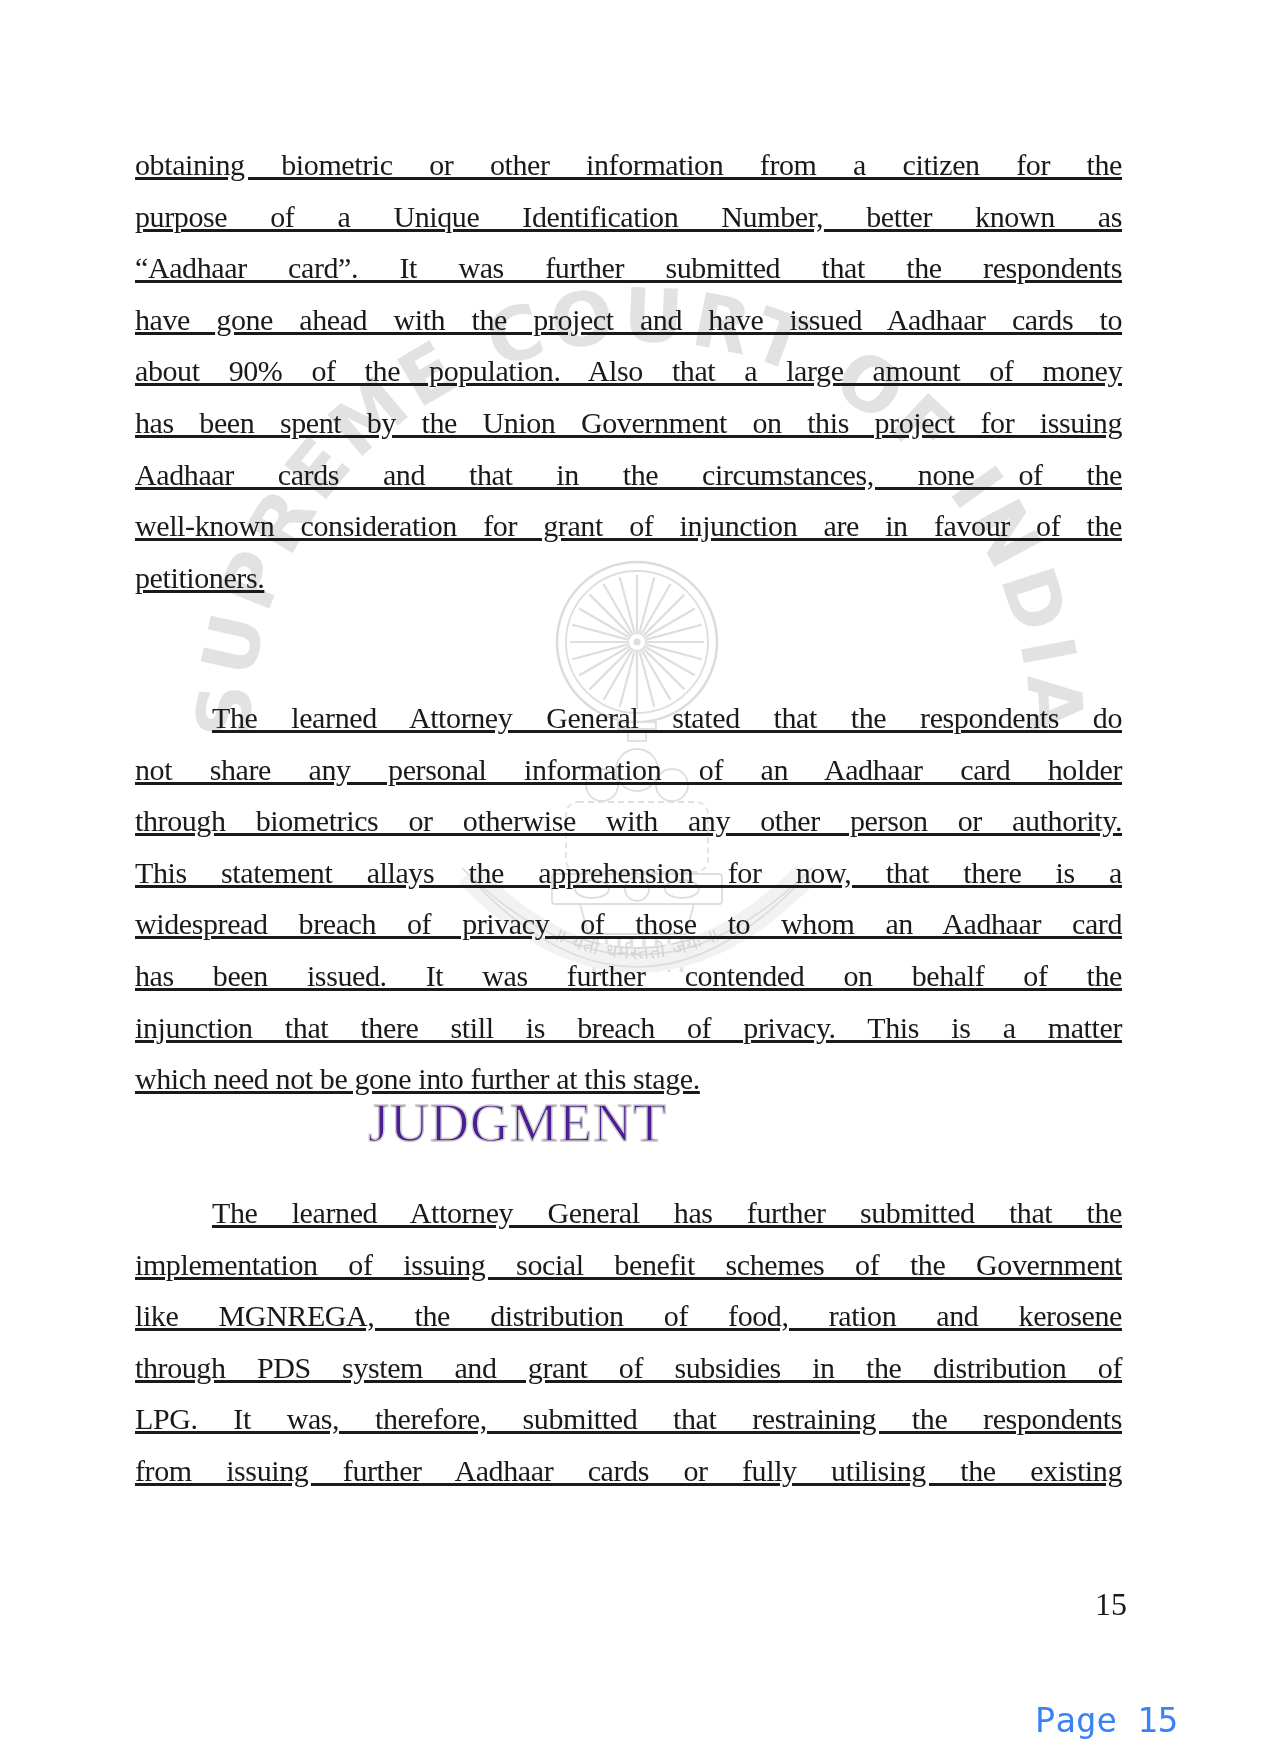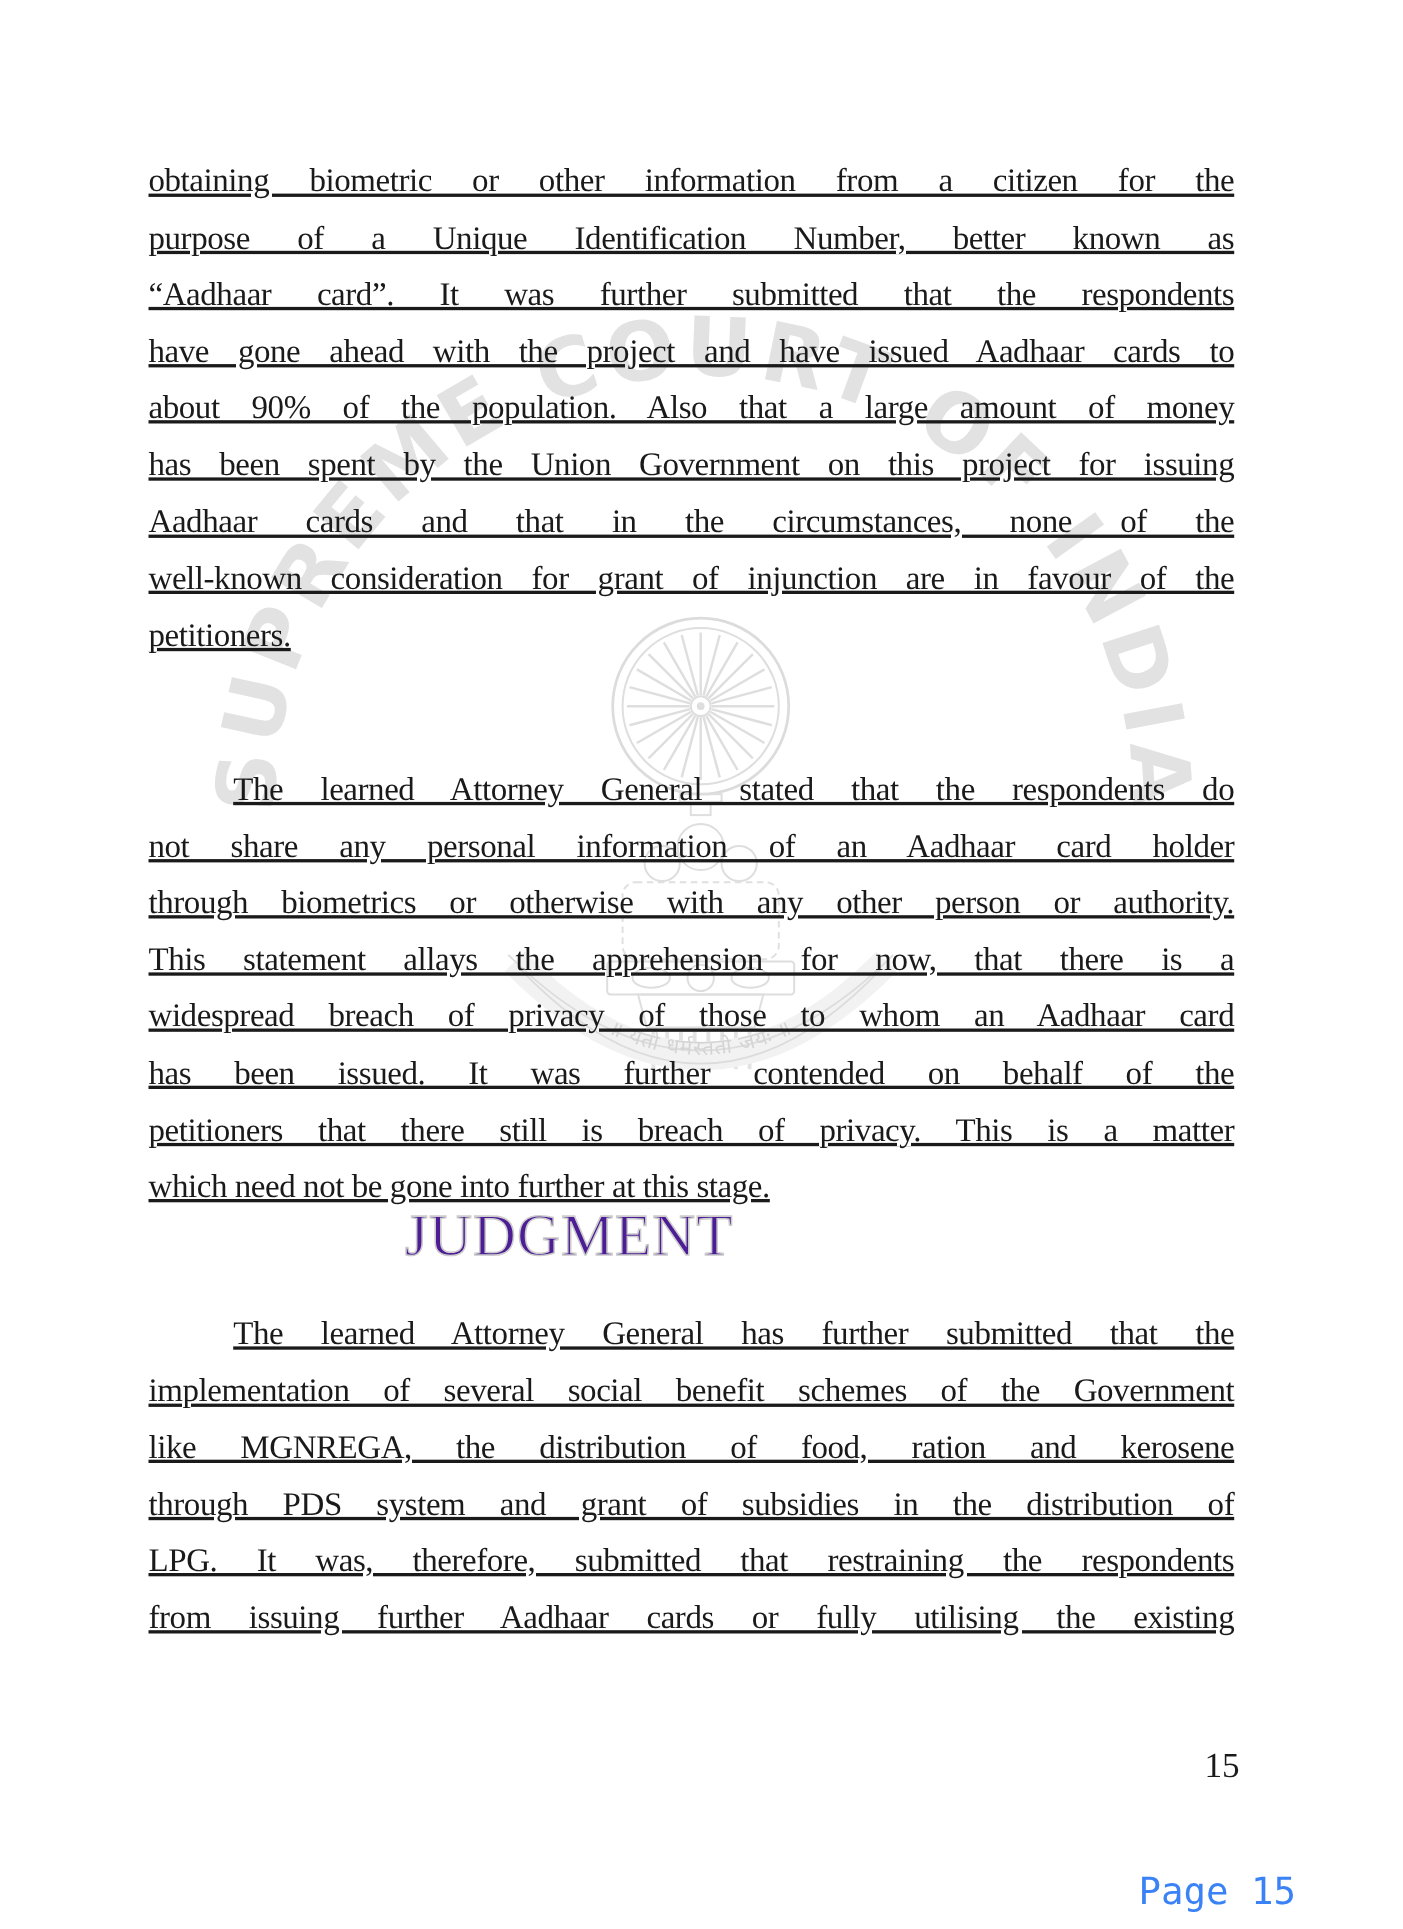--- a/index.html
+++ b/index.html
@@ -133,27 +133,27 @@
     <div class="ln rag">petitioners.</div>
   </div>
 
   <div class="textcol p2">
     <div class="ln ind">The learned Attorney General stated that the respondents do</div>
     <div class="ln">not share any personal information of an Aadhaar card holder</div>
     <div class="ln">through biometrics or otherwise with any other person or authority.</div>
     <div class="ln">This statement allays the apprehension for now, that there is a</div>
     <div class="ln">widespread breach of privacy of those to whom an Aadhaar card</div>
     <div class="ln">has been issued.  It was further contended on behalf of the</div>
-    <div class="ln">petitioners that there still is breach of privacy.  This is a matter</div>
+    <div class="ln">injunction that there still is breach of privacy.  This is a matter</div>
     <div class="ln rag">which need not be gone into further at this stage.</div>
   </div>
 
   <div class="textcol p3">
     <div class="ln ind">The learned Attorney General has further submitted that the</div>
-    <div class="ln">implementation of several social benefit schemes of the Government</div>
+    <div class="ln">implementation of issuing social benefit schemes of the Government</div>
     <div class="ln">like MGNREGA, the distribution of food, ration and kerosene</div>
     <div class="ln">through PDS system and grant of subsidies in the distribution of</div>
     <div class="ln">LPG.  It was, therefore, submitted that restraining the respondents</div>
     <div class="ln">from issuing further Aadhaar cards or fully utilising the existing</div>
   </div>
 
   <div class="pgnum">15</div>
 
   <div class="footer">Page 15</div>
 

